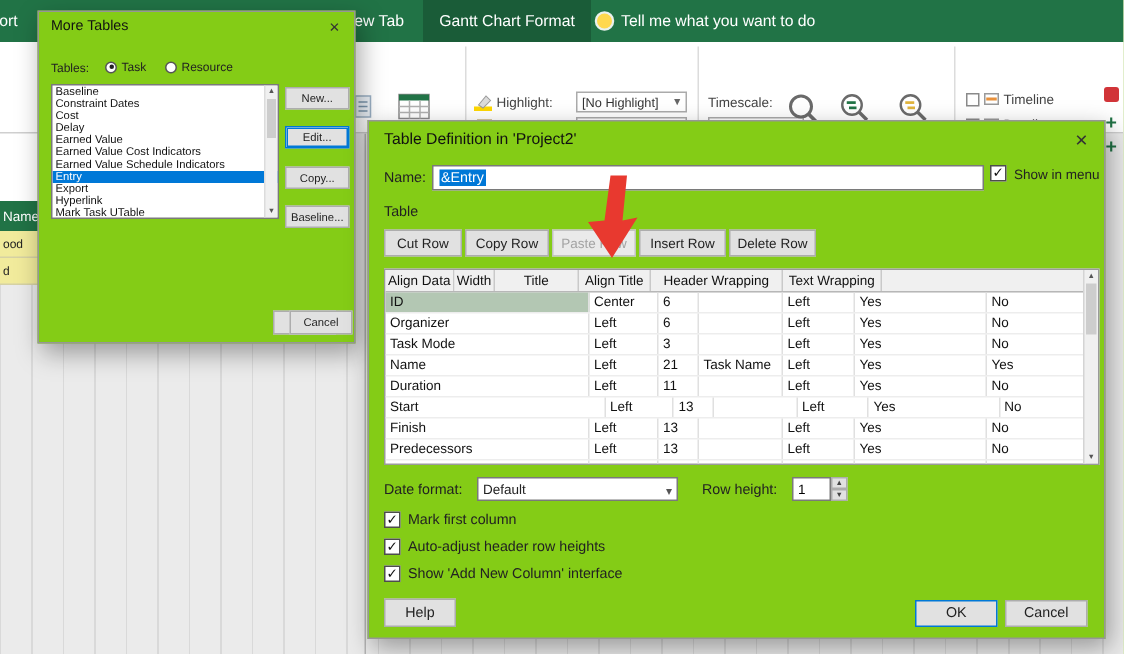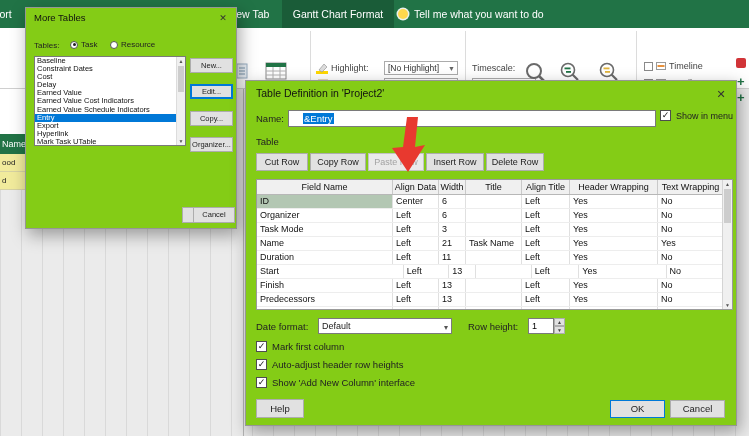--- a/index.html
+++ b/index.html
@@ -56,21 +56,21 @@
   .mt-list{position:absolute;left:8px;top:48px;width:152px;height:90px;background:#fff;border:1px solid #7a7a7a;box-sizing:border-box;overflow:hidden;}
   .mt-item{height:8.1px;line-height:8.1px;font-size:7.5px;color:#111;padding-left:2px;white-space:nowrap;overflow:hidden;}
   .mt-item.sel{background:var(--sel-blue);color:#fff;}
   .mt-scroll{position:absolute;right:0;top:0;width:9px;height:100%;background:#f0f0f0;border-left:1px solid #dcdcdc;box-sizing:border-box;}
   .sb-arrow{height:8px;font-size:5px;text-align:center;line-height:8px;color:#555;}
   .sb-thumb{margin:1px 1px;height:26px;background:#cdcdcd;}
   
   .td{left:245px;top:80px;width:492px;height:346px;z-index:25;}
   .td .dlg-title-txt{font-size:10.5px;}
   .td-label{position:absolute;font-size:9.5px;color:#222;white-space:nowrap;}
-  .name-input{position:absolute;left:42px;top:29px;width:368px;height:17px;background:#fff;border:1px solid #7a7a7a;box-sizing:border-box;font-size:9.5px;line-height:15px;padding-left:14px;overflow:hidden;}
+  .name-input{position:absolute;left:42px;top:29px;width:368px;height:17px;background:#fff;border:1px solid #7a7a7a;box-sizing:border-box;font-size:9.5px;line-height:15px;padding-left:4px;overflow:hidden;}
   .name-input .sel{background:var(--sel-blue);color:#fff;padding:0 1px;}
   .cbx{position:absolute;display:flex;align-items:center;gap:5px;font-size:9.5px;color:#222;cursor:default;white-space:nowrap;}
   .cbox{width:11px;height:11px;border:1px solid #4d4d4d;background:#fff;box-sizing:border-box;font-size:9px;line-height:9px;text-align:center;color:#111;display:inline-block;}
   .rowbtn{height:18px;font-size:9px;line-height:16px;}
   .grid{position:absolute;left:10px;top:98px;width:477px;height:131px;background:#fff;border:1px solid #9a9a9a;box-sizing:border-box;overflow:hidden;}
   .grid-header{display:flex;height:14px;background:#f0f0f0;border-bottom:1px solid #b7b7b7;}
   .gcell{box-sizing:border-box;border-right:1px solid #e0e0e0;font-size:9px;height:13px;line-height:13px;padding-left:3px;white-space:nowrap;overflow:hidden;color:#111;}
   .grid-header .gcell{height:14px;line-height:14px;background:#f0f0f0;border-right:1px solid #c9c9c9;text-align:center;padding-left:0;}
   .grow{display:flex;border-bottom:1px solid #ededed;}
   .gcell.active{background:#b3c7b3;}
@@ -249,21 +249,21 @@
       <div class="mt-scroll">
         <div class="sb-arrow">▲</div>
         <div class="sb-thumb"></div>
         <div class="sb-arrow" style="position:absolute;bottom:0;width:100%;">▼</div>
       </div>
     </div>
 
     <div class="btn" style="left:164px;top:50px;width:43px;height:15px;line-height:13px;">New...</div>
     <div class="btn focus" style="left:164px;top:76px;width:43px;height:15px;line-height:13px;">Edit...</div>
     <div class="btn" style="left:164px;top:103px;width:43px;height:15px;line-height:13px;">Copy...</div>
-    <div class="btn" style="left:164px;top:129px;width:43px;height:15px;line-height:13px;">Organizer...</div>
+    <div class="btn" style="left:164px;top:129px;width:43px;height:15px;line-height:13px;">Baseline...</div>
 
     <div class="btn" style="left:122px;top:199px;width:42px;height:16px;line-height:14px;margin-left:34px;">Apply</div>
     <div class="btn" style="left:167px;top:199px;width:42px;height:16px;line-height:14px;">Cancel</div>
   </div>
 
   <div class="dialog td">
     <div class="dlg-title-txt" style="left:10px;top:6px;">Table Definition in 'Project2'</div>
     <div class="dlg-close" style="right:2px;top:3px;font-size:11px;">✕</div>
 
     <div class="td-label" style="left:10px;top:32px;">Name:</div>
@@ -278,21 +278,20 @@
     <div class="td-label" style="left:10px;top:55px;">Table</div>
 
     <div class="btn rowbtn" style="left:10px;top:72px;width:52px;">Cut Row</div>
     <div class="btn rowbtn" style="left:64px;top:72px;width:56px;">Copy Row</div>
     <div class="btn rowbtn disabled" style="left:122px;top:72px;width:56px;">Paste Row</div>
     <div class="btn rowbtn" style="left:180px;top:72px;width:58px;">Insert Row</div>
     <div class="btn rowbtn" style="left:240px;top:72px;width:58px;">Delete Row</div>
 
     <div class="grid">
       <div class="grid-header">
-          <div class="gcell" style="width: 136px;">Field Name</div>
           <div class="gcell" style="width: 46px;">Align Data</div>
           <div class="gcell" style="width: 27px;">Width</div>
           <div class="gcell" style="width: 56px;">Title</div>
           <div class="gcell" style="width: 48px;">Align Title</div>
           <div class="gcell" style="width: 88px;">Header Wrapping</div>
           <div class="gcell" style="width: 66px;">Text Wrapping</div>
         </div>
       <div>
           <div class="grow">
             <div class="gcell active" style="width: 136px;">ID</div>

